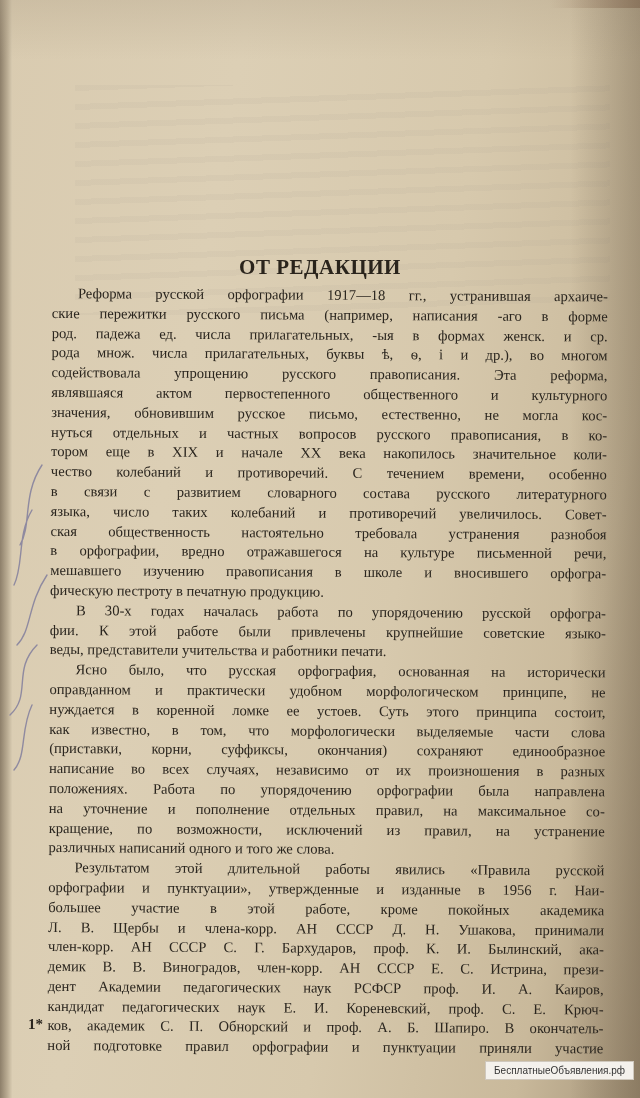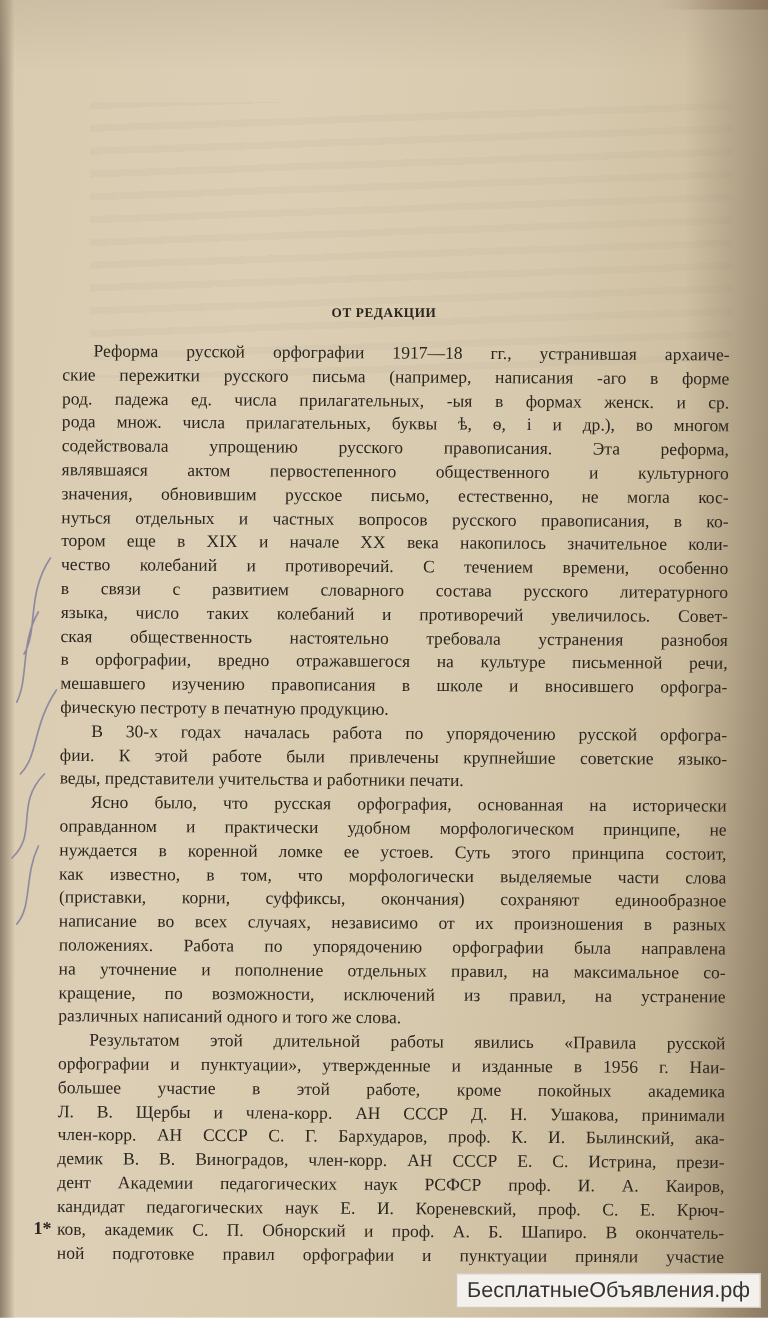--- a/index.html
+++ b/index.html
@@ -23,21 +23,21 @@
   .bleed {
     position: absolute; left: 75px; top: 85px; width: 535px; height: 230px;
     background: repeating-linear-gradient(178deg, rgba(170,160,145,0.10) 0px, rgba(170,160,145,0.10) 6px, rgba(0,0,0,0) 6px, rgba(0,0,0,0) 19px);
   }
   .right-shadow {
     position: absolute; right: 0; top: 0; width: 70px; height: 1098px;
     background: linear-gradient(90deg, rgba(0,0,0,0), rgba(90,75,55,0.35));
   }
   .heading {
     position: absolute; top: 255px; left: 0; width: 640px; text-align: center;
-    font-weight: bold; font-size: 11px; color: #2a241c; letter-spacing: 0.5px;
+    font-weight: bold; font-size: 21px; color: #2a241c; letter-spacing: 0.5px;
   }
   .text-block {
     position: absolute; left: 52px; top: 284px; width: 556px;
     font-size: 14.6px; line-height: 19.8px; color: #2b261f;
     transform: rotate(0.35deg); transform-origin: top left;
   }
   .line {
     white-space: nowrap; text-align: justify; text-align-last: justify; display: block;
   }
   .line.last { text-align-last: left; }
@@ -45,21 +45,21 @@
   .page-num {
     position: absolute; left: 28px; top: 1016px; font-size: 15px; color: #2b261f; font-weight: bold;
   }
   .handwriting {
     position: absolute; left: 2px; top: 455px; width: 60px; height: 320px;
   }
   .watermark {
     position: absolute; right: 6px; top: 1061px;
     background: #f4f1ec; border: 1px solid #cfc8bd;
     font-family: "Liberation Sans", "DejaVu Sans", sans-serif;
-    font-size: 18px; color: #333; padding: 3px 8px;
+    font-size: 10px; color: #333; padding: 3px 8px;
   }
 </style>
 </head>
 <body>
 
 <div class="page-edge"></div>
 <div class="top-shadow"></div>
 <div class="top-corner"></div>
 <div class="bleed"></div>
 <div class="right-shadow"></div>

